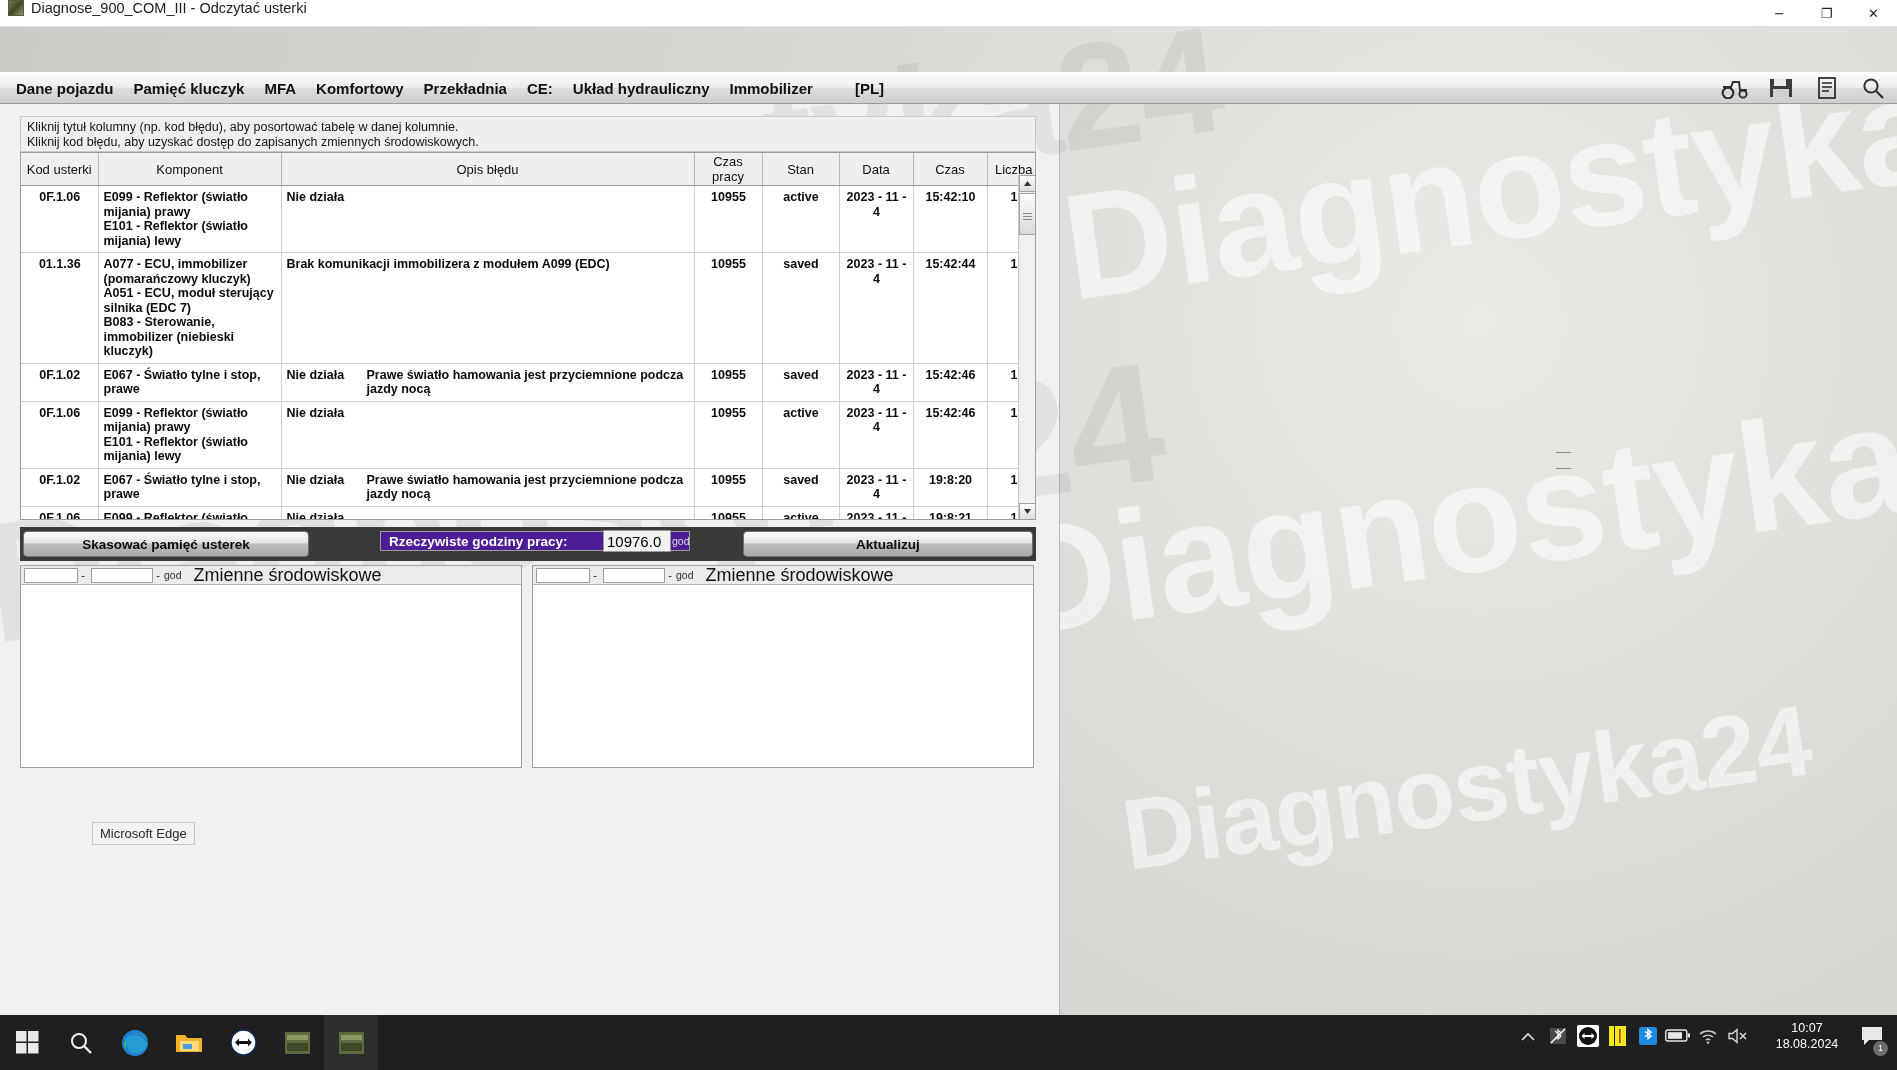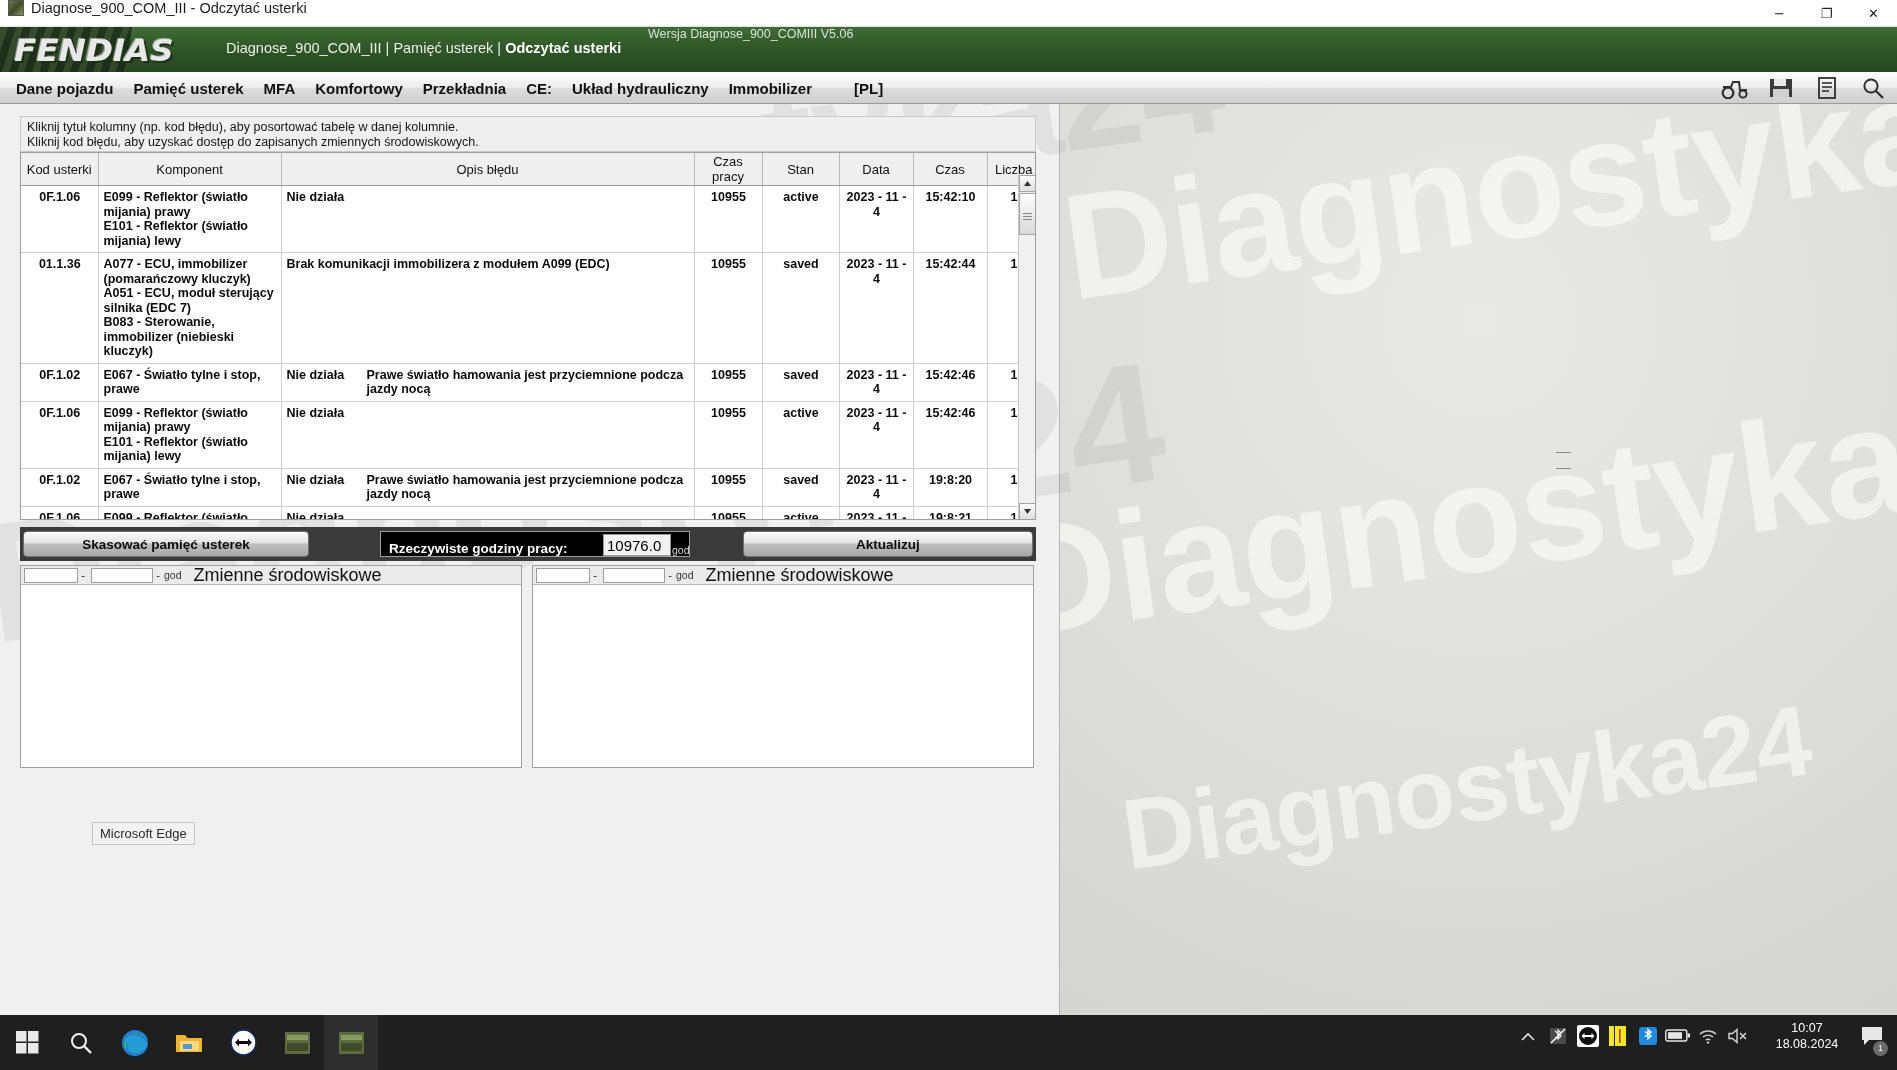--- a/index.html
+++ b/index.html
@@ -224,24 +224,24 @@
     border: 1px solid #6f6f6f;
     border-radius: 4px;
     display: flex; align-items: center; justify-content: center;
     font-size: 13.5px; font-weight: bold; color: #0d0d0d;
     box-shadow: inset 0 1px 0 #ffffff;
   }
   #btn-clear { margin-left: 3px; width: 286px; }
   #btn-update { margin-left: auto; margin-right: 3px; width: 290px; }
   #hours-group {
     position: absolute; left: 360px; top: 4px;
-    width: 310px; height: 26px;
+    width: 310px; height: 20px;
     border: 1px solid #9d9d9d;
-    display: flex; align-items: flex-end;
-    background: #000000;
+    display: flex; align-items: center;
+    background: #4c1d95;
   }
   #hours-label {
     font-size: 13.5px; font-weight: bold; color: #ffffff;
     padding-left: 8px;
   }
   #hours-input {
     margin-left: auto;
     width: 68px; height: 22px;
     background: #f2f2f2; border: 1px solid #9a9a9a;
     font-size: 15px; font-weight: normal; color: #000;
@@ -365,30 +365,24 @@
         </div>
       <div class="tb-btn">
           <span class="glyph">❐</span>
         </div>
       <div class="tb-btn close">
           <span class="glyph">✕</span>
         </div>
     </div>
   </div>
 
-  <div id="green-band">
-    <div class="tire"></div>
-    <div id="logo">FENDIAS</div>
-    <div id="breadcrumb"><span>Diagnose_900_COM_III | Pamięć usterek | </span><b>Odczytać usterki</b></div>
-    <div id="version-label">Wersja  Diagnose_900_COMIII V5.06</div>
-  </div>
 
   <div id="menubar">
     <div class="menu-item">Dane pojazdu</div>
-    <div class="menu-item">Pamięć usterek</div>
+    <div class="menu-item">Pamięć kluczyk</div>
     <div class="menu-item">MFA</div>
     <div class="menu-item">Komfortowy</div>
     <div class="menu-item">Przekładnia</div>
     <div class="menu-item">CE:</div>
     <div class="menu-item">Układ hydrauliczny</div>
     <div class="menu-item">Immobilizer</div>
     <div class="menu-item" style="margin-left:22px;">[PL]</div>
 
     <div id="menu-tools">
       <div class="tool-ic">

